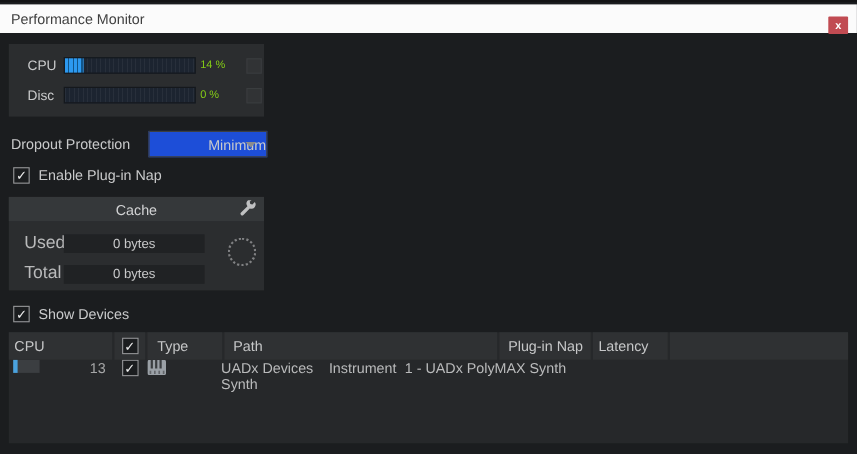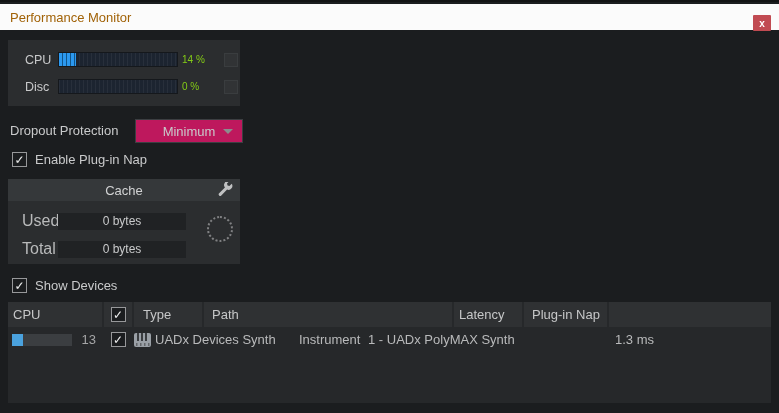--- a/index.html
+++ b/index.html
@@ -7,43 +7,43 @@
     width:779px;height:413px;position:relative;overflow:hidden;
     background:#1b1d1f;
     font-family:"Liberation Sans",sans-serif;
     -webkit-font-smoothing:antialiased;
   }
   .window{position:absolute;inset:0;background:#1b1d1f;border-top:2px solid #121314;box-sizing:border-box;}
 
   
   .titlebar{position:absolute;top:2px;left:0;right:0;height:26px;background:#fbfbfb;
     display:flex;align-items:center;padding:0 10px;box-sizing:border-box;}
-  .titlebar .title{font-size:13px;color:#a16207;}
+  .titlebar .title{font-size:13px;color:#404040;}
   .close-btn{position:absolute;right:8px;top:11px;width:18px;height:16px;background:#c14b52;
     color:#fff;font-size:10px;font-weight:bold;display:flex;align-items:center;justify-content:center;
     border-radius:1px;cursor:default;}
 
   
   .panel{position:absolute;background:#2b2d2f;box-sizing:border-box;}
 
   
   .panel-meters{left:8px;top:38px;width:232px;height:66px;display:flex;flex-direction:column;justify-content:space-evenly;}
   .meter-row{display:flex;align-items:center;padding-left:17px;}
   .meter-label{width:33px;font-size:12.5px;color:#c9cacb;}
   .meter-track{width:120px;height:15px;background:#1c2430;border:1px solid #15181c;box-sizing:border-box;
     background-image:repeating-linear-gradient(90deg,rgba(255,255,255,0.05) 0 1px,transparent 1px 4px);}
   .meter-fill{height:100%;width:0;
     background:repeating-linear-gradient(90deg,#2c99f0 0 3px,#11558a 3px 4px);}
   .meter-pct{width:34px;margin-left:4px;font-size:10px;color:#84cc16;white-space:nowrap;}
   .meter-indicator{width:14px;height:14px;margin-left:8px;background:#313335;border:1px solid #3a3d3f;box-sizing:border-box;}
 
   
   .dropout-label{position:absolute;left:10px;top:121px;font-size:13px;color:#c9cacb;}
-  .dropdown{position:absolute;left:135px;top:117px;width:108px;height:24px;background:#be185d;
-    border:1px solid #3c3f42;box-sizing:border-box;display:flex;align-items:center;justify-content:center;
+  .dropdown{position:absolute;left:135px;top:117px;width:108px;height:24px;background:#1d4ed8;
+    border:1px solid #3c3f42;box-sizing:border-box;display:flex;align-items:center;justify-content:flex-end;
     color:#c9cacb;font-size:13px;cursor:default;}
   .dd-arrow{position:absolute;right:9px;top:9px;width:0;height:0;
     border-left:5px solid transparent;border-right:5px solid transparent;border-top:5px solid #8b8c8e;}
 
   
   .check-row{position:absolute;display:flex;align-items:center;}
   .check-row .label{margin-left:8px;font-size:13px;color:#c9cacb;}
   .checkbox{width:15px;height:15px;background:#1b1d1f;border:1px solid #97989a;box-sizing:border-box;
     display:flex;align-items:center;justify-content:center;color:#eceded;font-size:12px;line-height:12px;cursor:default;}
   .row-nap{left:12px;top:150px;}
@@ -73,21 +73,21 @@
   .th.c-name{width:154px;padding-left:14px;}
   .th.c-type{width:68px;padding-left:9px;}
   .th.c-path{width:248px;padding-left:8px;}
   .th.c-latency{width:68px;padding-left:5px;}
   .th.c-nap{width:83px;padding-left:8px;}
   .th.c-fill{flex:1;margin-right:0;padding-left:0;}
   .sort-arrow{position:absolute;top:2px;left:50%;transform:translateX(-50%);width:0;height:0;
     border-left:5px solid transparent;border-right:5px solid transparent;border-top:5px solid #9fa0a1;}
 
   .trow{display:flex;height:25px;align-items:center;font-size:13px;color:#b9babb;}
-  .td{box-sizing:border-box;display:flex;align-items:center;margin-right:2px;height:100%;}
+  .td{box-sizing:border-box;display:flex;align-items:flex-start;margin-right:2px;height:100%;gap:46px;}
   .td.c-cpu{width:94px;padding:0 6px 0 4px;}
   .td.c-check{width:28px;justify-content:center;}
   .td.c-name{width:154px;}
   .td.c-type{width:68px;padding-left:9px;}
   .td.c-path{width:248px;padding-left:8px;}
   .td.c-latency{width:68px;padding-left:5px;}
   .td.c-nap{width:83px;padding-left:8px;}
   .mini-track{width:60px;height:12px;background:#3b3e41;}
   .mini-fill{height:100%;width:0;background:#4aa2de;}
   .cpu-num{flex:1;text-align:right;color:#a5a6a7;}
@@ -171,25 +171,25 @@
         <span class="checkbox">
           <span>✓</span>
         </span>
       </div>
       <div class="th c-type">
         <span>Type</span>
       </div>
       <div class="th c-path">
         <span>Path</span>
       </div>
+      <div class="th c-nap">
+        <span>Plug-in Nap</span>
+      </div>
       <div class="th c-latency">
         <span>Latency</span>
-      </div>
-      <div class="th c-nap">
-        <span>Plug-in Nap</span>
       </div>
       <div class="th c-fill"></div>
     </div>
 
     <div class="trow">
       <div class="td c-cpu">
         <div class="mini-track">
           <div class="mini-fill" style="width: 18%;"></div>
         </div>
         <span class="cpu-num">13</span>
@@ -211,22 +211,19 @@
           <rect x="14" y="10" width="1.5" height="3" fill="#63666a"></rect>
         </svg>
         <span>UADx Devices Synth</span>
       </div>
       <div class="td c-type">
         <span>Instrument</span>
       </div>
       <div class="td c-path">
         <span>1 - UADx PolyMAX Synth</span>
       </div>
-      <div class="td c-latency">
-        <span>1.3 ms</span>
-      </div>
       <div class="td c-nap">
         <span></span>
       </div>
     </div>
   </div>
 
 </div>
 
 </body></html>

